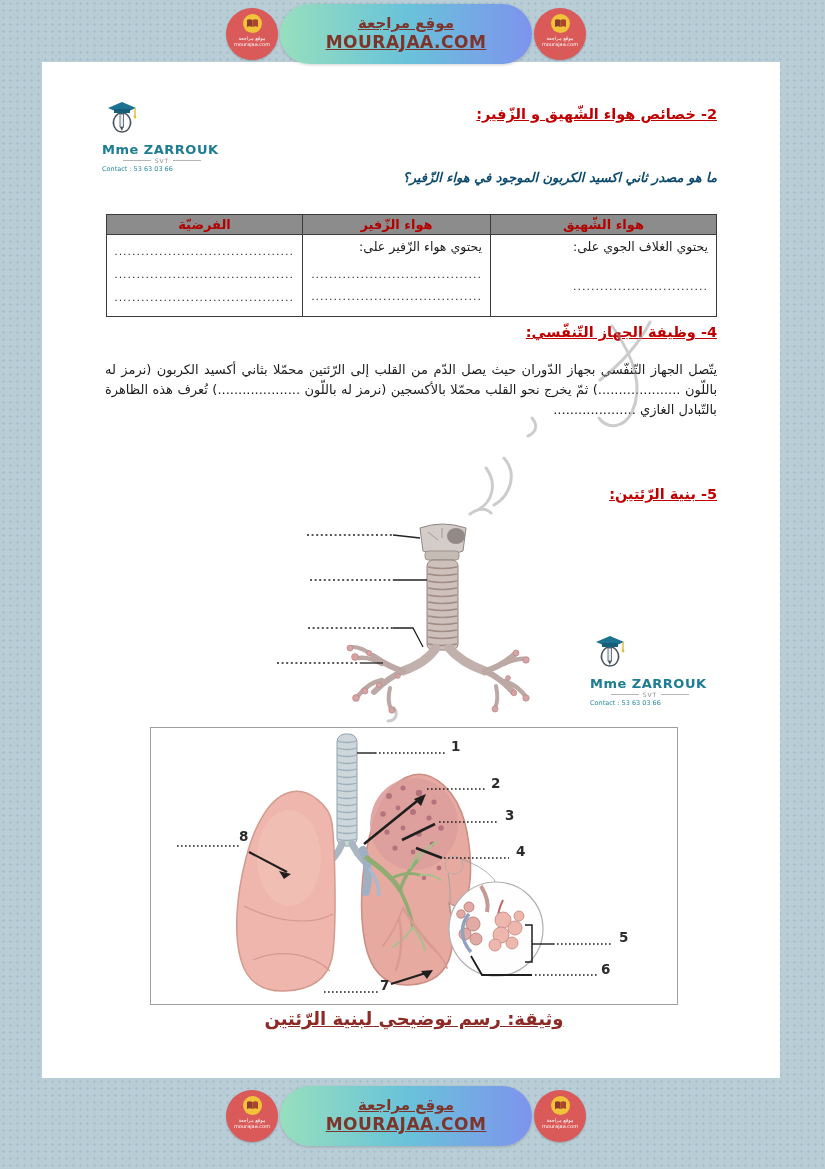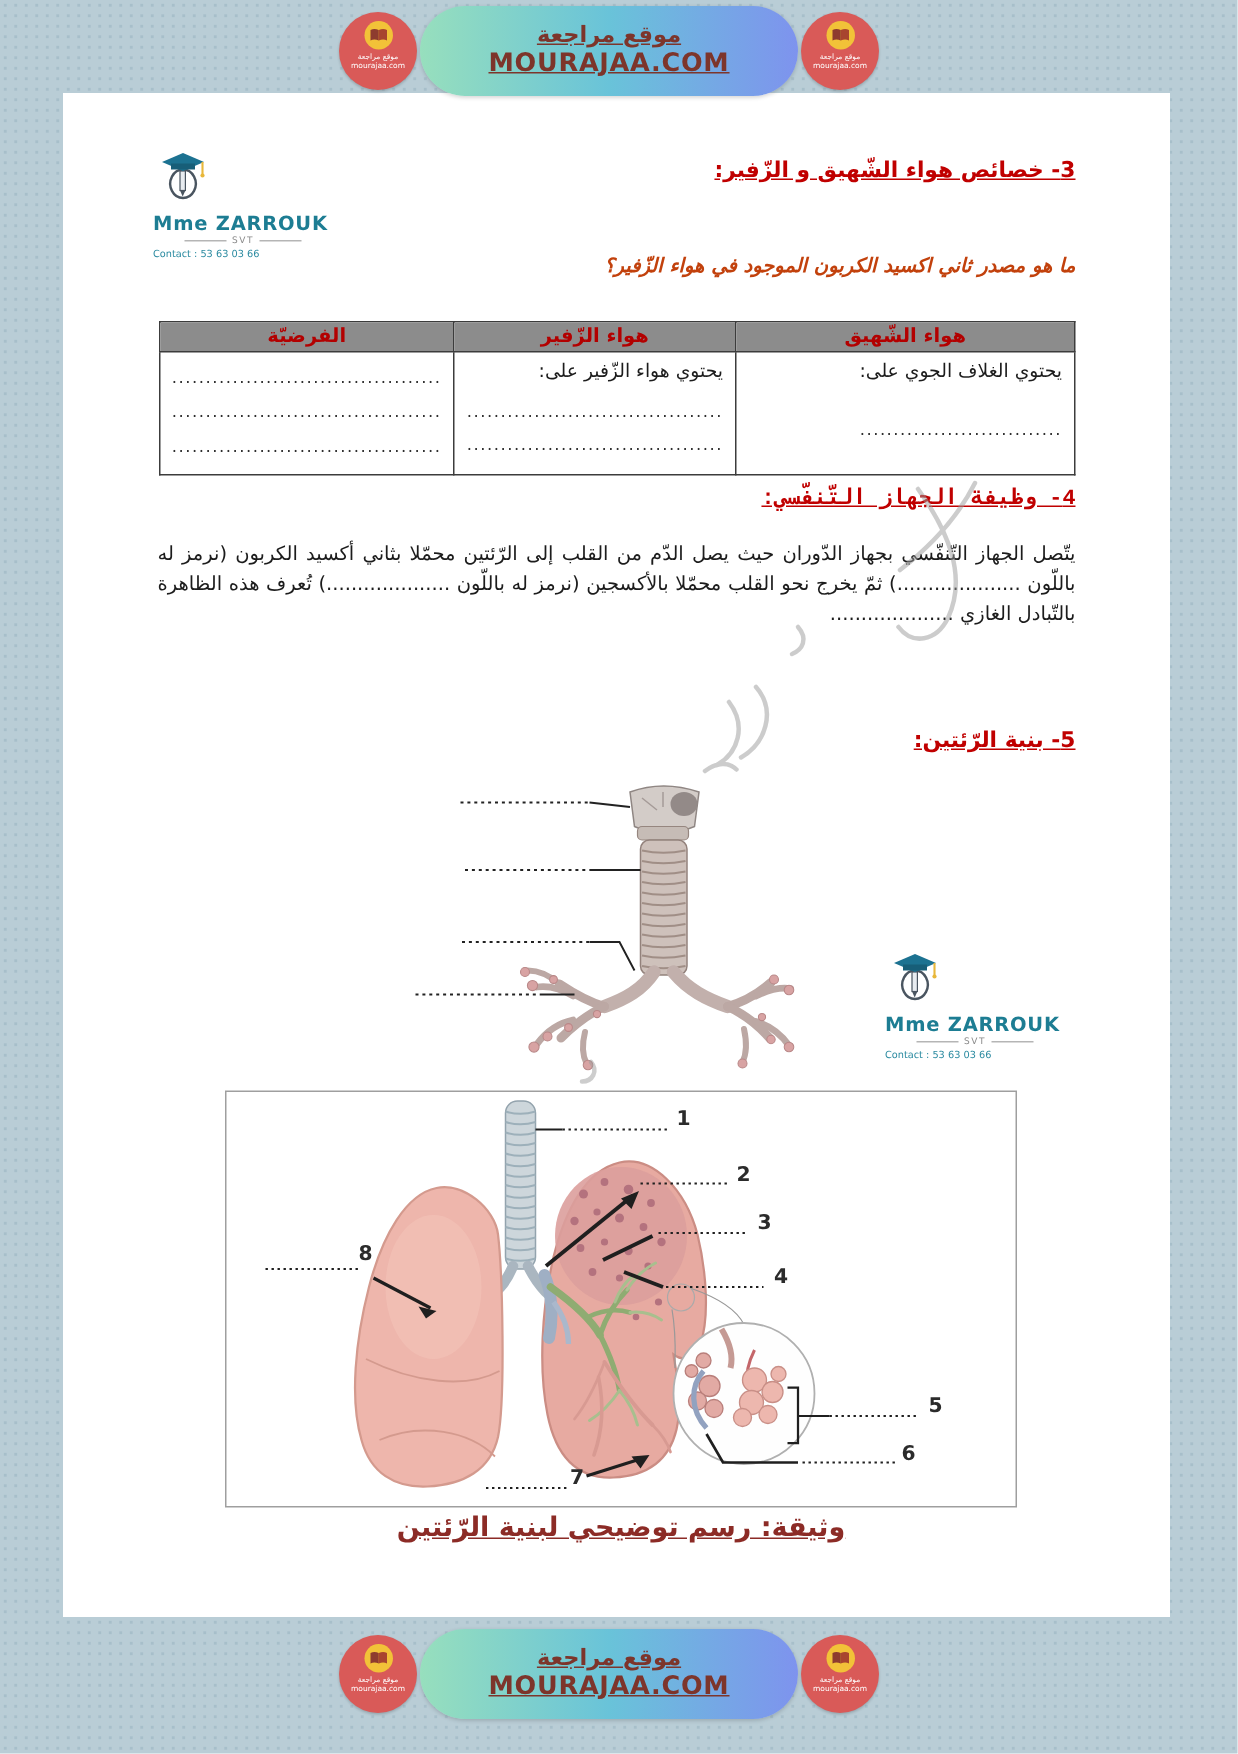--- a/index.html
+++ b/index.html
@@ -40,21 +40,21 @@
   
   .logo { position:absolute; width:120px; text-align:left; direction:ltr; }
   .logo .nm { font-size:13px; font-weight:bold; color:#1d7d93; letter-spacing:.5px; }
   .logo .dept { font-size:6px; color:#8a8a8a; letter-spacing:1px; display:flex; align-items:center; gap:4px; justify-content:center; }
   .logo .dept::before,.logo .dept::after { content:""; flex:0 0 28px; border-top:1px solid #b5b5b5; }
   .logo .ct { font-size:6.5px; color:#2a8aa0; margin-top:1px; }
   
   .abs { position:absolute; }
   .sec-title { font-size:14.5px; font-weight:bold; color:#c00000; text-decoration:underline; }
   .para { font-size:13px; color:#1c1c1c; line-height:1.55; text-align:justify; }
-  .question { font-size:13px; font-weight:bold; font-style:italic; color:#c2410c; }
+  .question { font-size:13px; font-weight:bold; font-style:italic; color:#0c4a6e; }
   
   table.qtable { border-collapse:collapse; width:610px; table-layout:fixed; }
   table.qtable th, table.qtable td { border:1px solid #3c3c3c; overflow:hidden; }
   table.qtable th {
     background:#8c8c8c; color:#b30000; font-weight:bold; font-size:13px;
     height:20px; text-align:center;
   }
   table.qtable td { height:82px; vertical-align:top; padding:4px 8px; font-size:12.5px; color:#1c1c1c; }
   .dots { display:block; white-space:nowrap; overflow:hidden; font-size:11px; letter-spacing:1px; color:#2e2e2e; }
   
@@ -105,21 +105,21 @@
       <polygon points="6,8 20,2 34,8 20,14" fill="#1c7291"></polygon>
       <rect x="12" y="9" width="16" height="4" fill="#175e78"></rect>
       <path d="M33,8 L33,16" stroke="#e8b73a" stroke-width="1.4"></path>
       <circle cx="33" cy="17" r="1.4" fill="#e8b73a"></circle>
     </svg>
     <div class="nm">Mme ZARROUK</div>
     <div class="dept">SVT</div>
     <div class="ct">Contact : 53 63 03 66</div>
   </div>
 
-  <div class="abs sec-title" style="top:44px; right:63px;">3- خصائص هواء الشّهيق و الزّفير:</div>
+  <div class="abs sec-title" style="top:44px; right:63px;">2- خصائص هواء الشّهيق و الزّفير:</div>
   <div class="abs question" style="top:108px; right:63px;">ما هو مصدر ثاني اكسيد الكربون الموجود في هواء الزّفير؟</div>
 
   <table class="qtable abs" style="top:152px; right:63px;">
     <colgroup>
         <col style="width:226px">
         <col style="width:188px">
         <col style="width:196px">
       </colgroup>
     <tbody>
         <tr>
@@ -139,21 +139,21 @@
       </td>
       <td>
         <span class="dots" style="margin-top:6px;">...........................................</span>
         <span class="dots" style="margin-top:10px;">...........................................</span>
         <span class="dots" style="margin-top:10px;">...........................................</span>
       </td>
     </tr>
   </tbody>
     </table>
 
-  <div class="abs sec-title" style="top:262px; right:63px;font-family:Liberation Mono, monospace;">4- وظيفة الجهاز التّنفّسي:</div>
+  <div class="abs sec-title" style="top:262px; right:63px;">4- وظيفة الجهاز التّنفّسي:</div>
   <div class="abs para" style="top:298px; right:63px; width:612px;">يتّصل الجهاز التّنفّسي بجهاز الدّوران حيث يصل الدّم من القلب إلى الرّئتين محمّلا بثاني أكسيد الكربون (نرمز له باللّون ....................) ثمّ يخرج نحو القلب محمّلا بالأكسجين (نرمز له باللّون ....................) تُعرف هذه الظاهرة بالتّبادل الغازي ....................</div>
 
   <div class="abs sec-title" style="top:424px; right:63px;text-align:right;">5- بنية الرّئتين:</div>
 
   <svg class="abs" style="left:228px; top:458px;" width="260" height="195" viewBox="0 0 260 195">
 
     <path d="M150,8 Q172,0 196,8 L193,31 Q172,40 153,31 Z" fill="#d3ccc8" stroke="#8f8683" stroke-width="1"></path>
     <ellipse cx="186" cy="16" rx="9" ry="8" fill="#938a88"></ellipse>
     <path d="M158,12 L168,20 M172,8 L172,18" stroke="#a59b98" stroke-width="1" fill="none"></path>
     <rect x="155" y="31" width="34" height="9" rx="3" fill="#c6bcb6" stroke="#96867f" stroke-width="0.8"></rect>

